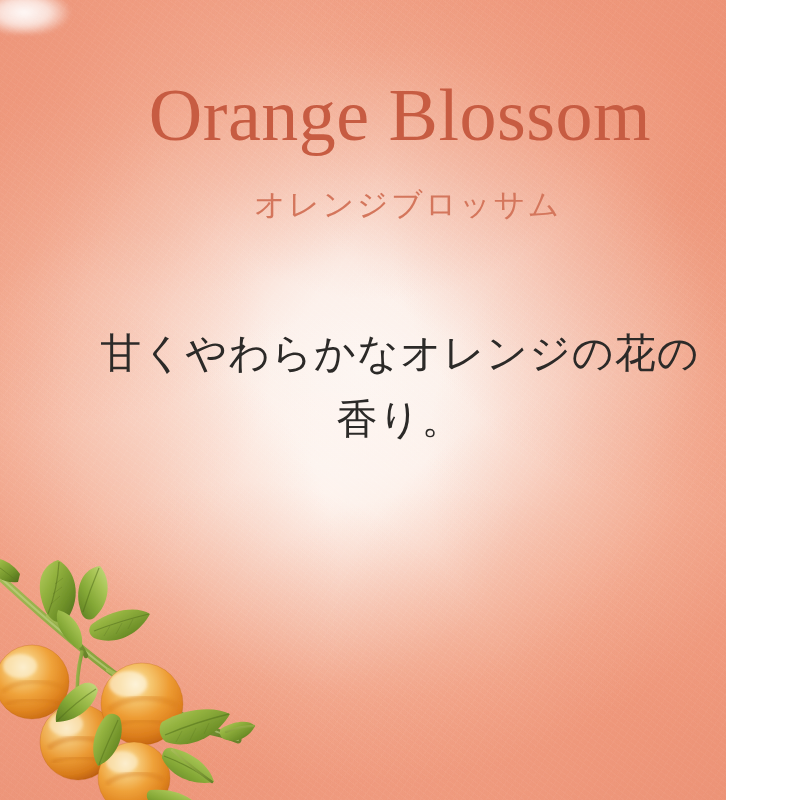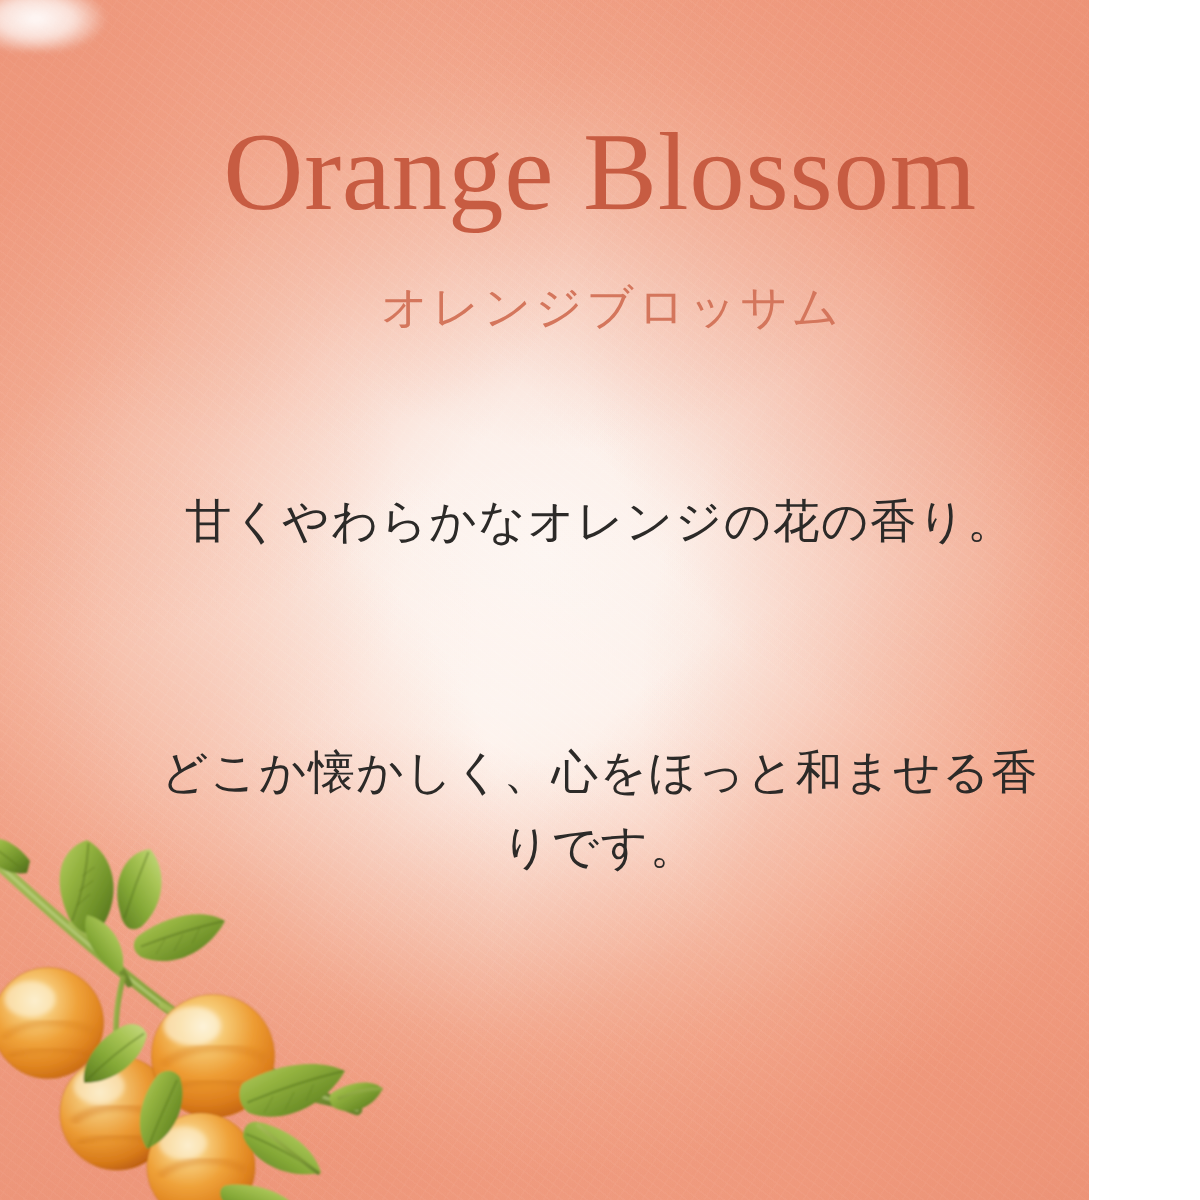--- a/index.html
+++ b/index.html
@@ -102,23 +102,23 @@
     font-weight:400;
     letter-spacing:2.5px;
     color:#D4765C;
     white-space:nowrap;
     padding-left:16px;
   }
 
   .body-block{
     position:absolute; left:100px; width:600px;
     text-align:center;
-    font-family:Liberation Serif, serif;
+    font-family:Liberation Mono, monospace;
     font-weight:500;
-    font-size:31px;
+    font-size:41px;
     line-height:1.62;
     letter-spacing:1px;
     color:#2C2A28;
   }
   .body-1{ top:323px; }
   .body-2{ top:490px; }
 
   
   .branch{
     position:absolute;
@@ -141,21 +141,20 @@
   <div class="bg-corner-wash"></div>
 
   <div class="content">
 
     <h1 class="title">Orange Blossom</h1>
 
     <h2 class="subtitle">オレンジブロッサム</h2>
 
     <p class="body-block body-1">甘くやわらかなオレンジの花の香り。</p>
 
-    <p class="body-block body-2">どこか懐かしく、心をほっと和ませる香りです。</p>
   </div>
 
   <div class="branch">
     <svg viewBox="0 0 270 260" xmlns="http://www.w3.org/2000/svg" aria-hidden="true">
       <defs>
         <radialGradient id="fruitA" cx="38%" cy="30%" r="74%">
           <stop offset="0%" stop-color="#FCE9C2"></stop>
           <stop offset="22%" stop-color="#F7CC7C"></stop>
           <stop offset="52%" stop-color="#EFA23A"></stop>
           <stop offset="80%" stop-color="#E08520"></stop>

